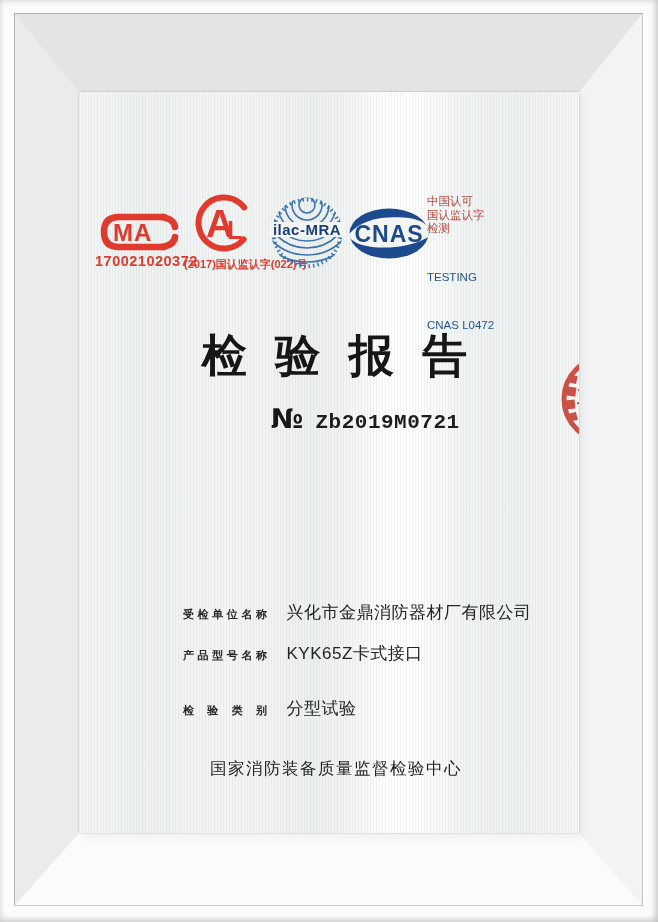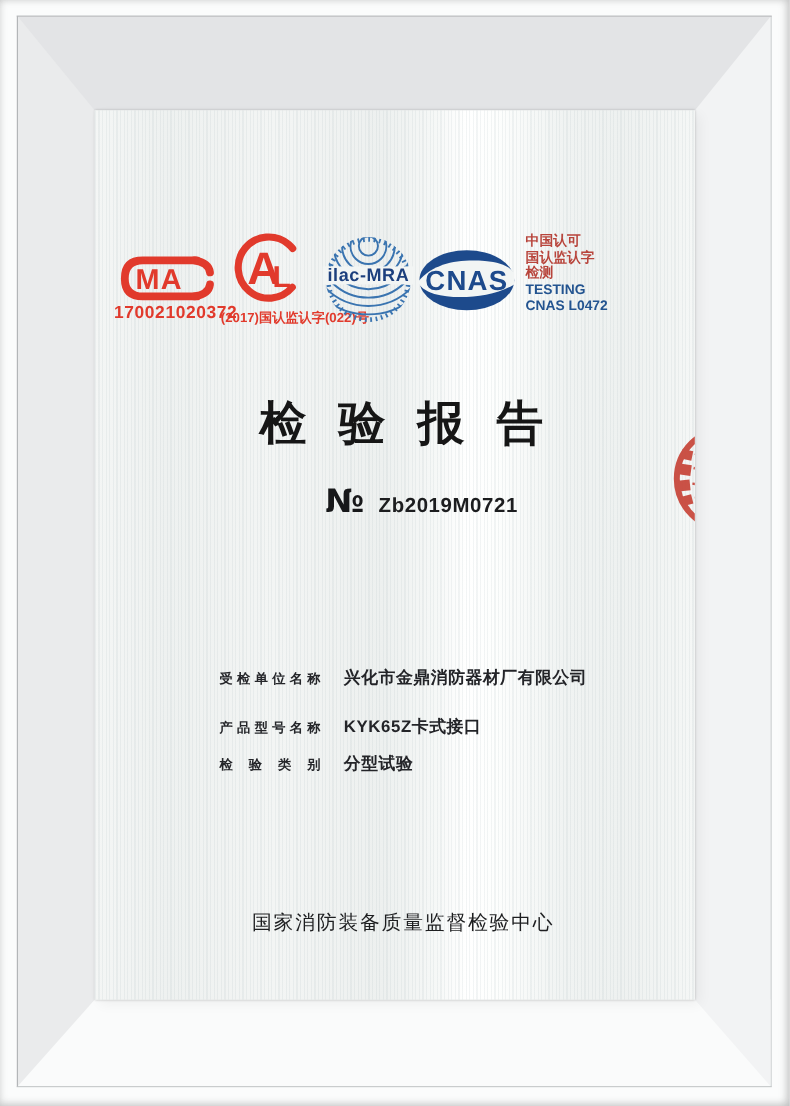--- a/index.html
+++ b/index.html
@@ -29,40 +29,40 @@
   }
   .abs{position:absolute;}
 
   
   .cma-svg{left:19px;top:118px;}
   .code1{left:16px;top:161px;font-size:14.5px;font-weight:bold;color:#e13a2c;letter-spacing:.5px;white-space:nowrap;}
   .cal-svg{left:106px;top:102px;}
   .code2{left:105px;top:165px;font-size:11px;font-weight:bold;color:#e13a2c;white-space:nowrap;}
   .ilac-svg{left:188px;top:103px;}
   .cnas-svg{left:269px;top:115px;}
-  .acc{left:359px;top:103px;line-height:13.5px;font-size:11.5px;font-weight:bold;white-space:nowrap;}
+  .acc{left:348px;top:103px;line-height:13.5px;font-size:11.5px;font-weight:normal;white-space:nowrap;}
   .acc .r{color:#b8453c;}
-  .acc .b{color:#235490;}
+  .acc .b{color:#235490;margin-top:35px;}
 
   .title{
     left:0;right:0;top:234px;text-align:center;padding-left:12px;
-    font-size:39px;font-weight:bold;color:#161616;word-spacing:14px;letter-spacing:1px;
+    font-size:45px;font-weight:bold;color:#161616;word-spacing:14px;letter-spacing:1px;
     white-space:nowrap;
   }
   .report-no{left:192px;top:311px;display:flex;align-items:baseline;}
   .no-symbol{font-family:"DejaVu Sans",sans-serif;font-size:27px;font-weight:bold;color:#17181a;}
-  .no-value{font-family:Liberation Sans, sans-serif;font-size:17px;font-weight:600;color:#1c1d1f;margin-left:12px;letter-spacing:.5px;}
+  .no-value{font-family:Liberation Mono, monospace;font-size:21px;font-weight:600;color:#1c1d1f;margin-left:12px;letter-spacing:.5px;}
 
   .fields{left:0;top:0;}
   .field-row{position:absolute;left:104px;white-space:nowrap;}
   .field-row.f0{top:464px;}
   .field-row.f1{top:505px;}
-  .field-row.f2{top:536px;}
+  .field-row.f2{top:560px;}
   .field-label{display:inline-block;width:84px;font-size:11px;font-weight:bold;color:#25262a;text-align:justify;text-align-last:justify;}
-  .field-value{display:inline-block;margin-left:15px;font-size:14px;font-weight:bold;color:#232428;letter-spacing:.5px;}
+  .field-value{display:inline-block;margin-left:15px;font-size:17px;font-weight:normal;color:#232428;letter-spacing:.5px;margin-top:45px;}
 
   .footer{left:0;right:0;top:666px;text-align:center;padding-left:14px;
     font-size:16.5px;font-weight:normal;color:#1d1e20;letter-spacing:1.5px;white-space:nowrap;}
 
   .seal-svg{left:450px;top:253px;}
 </style>
 </head>
 <body>
 
 <div class="photo">

